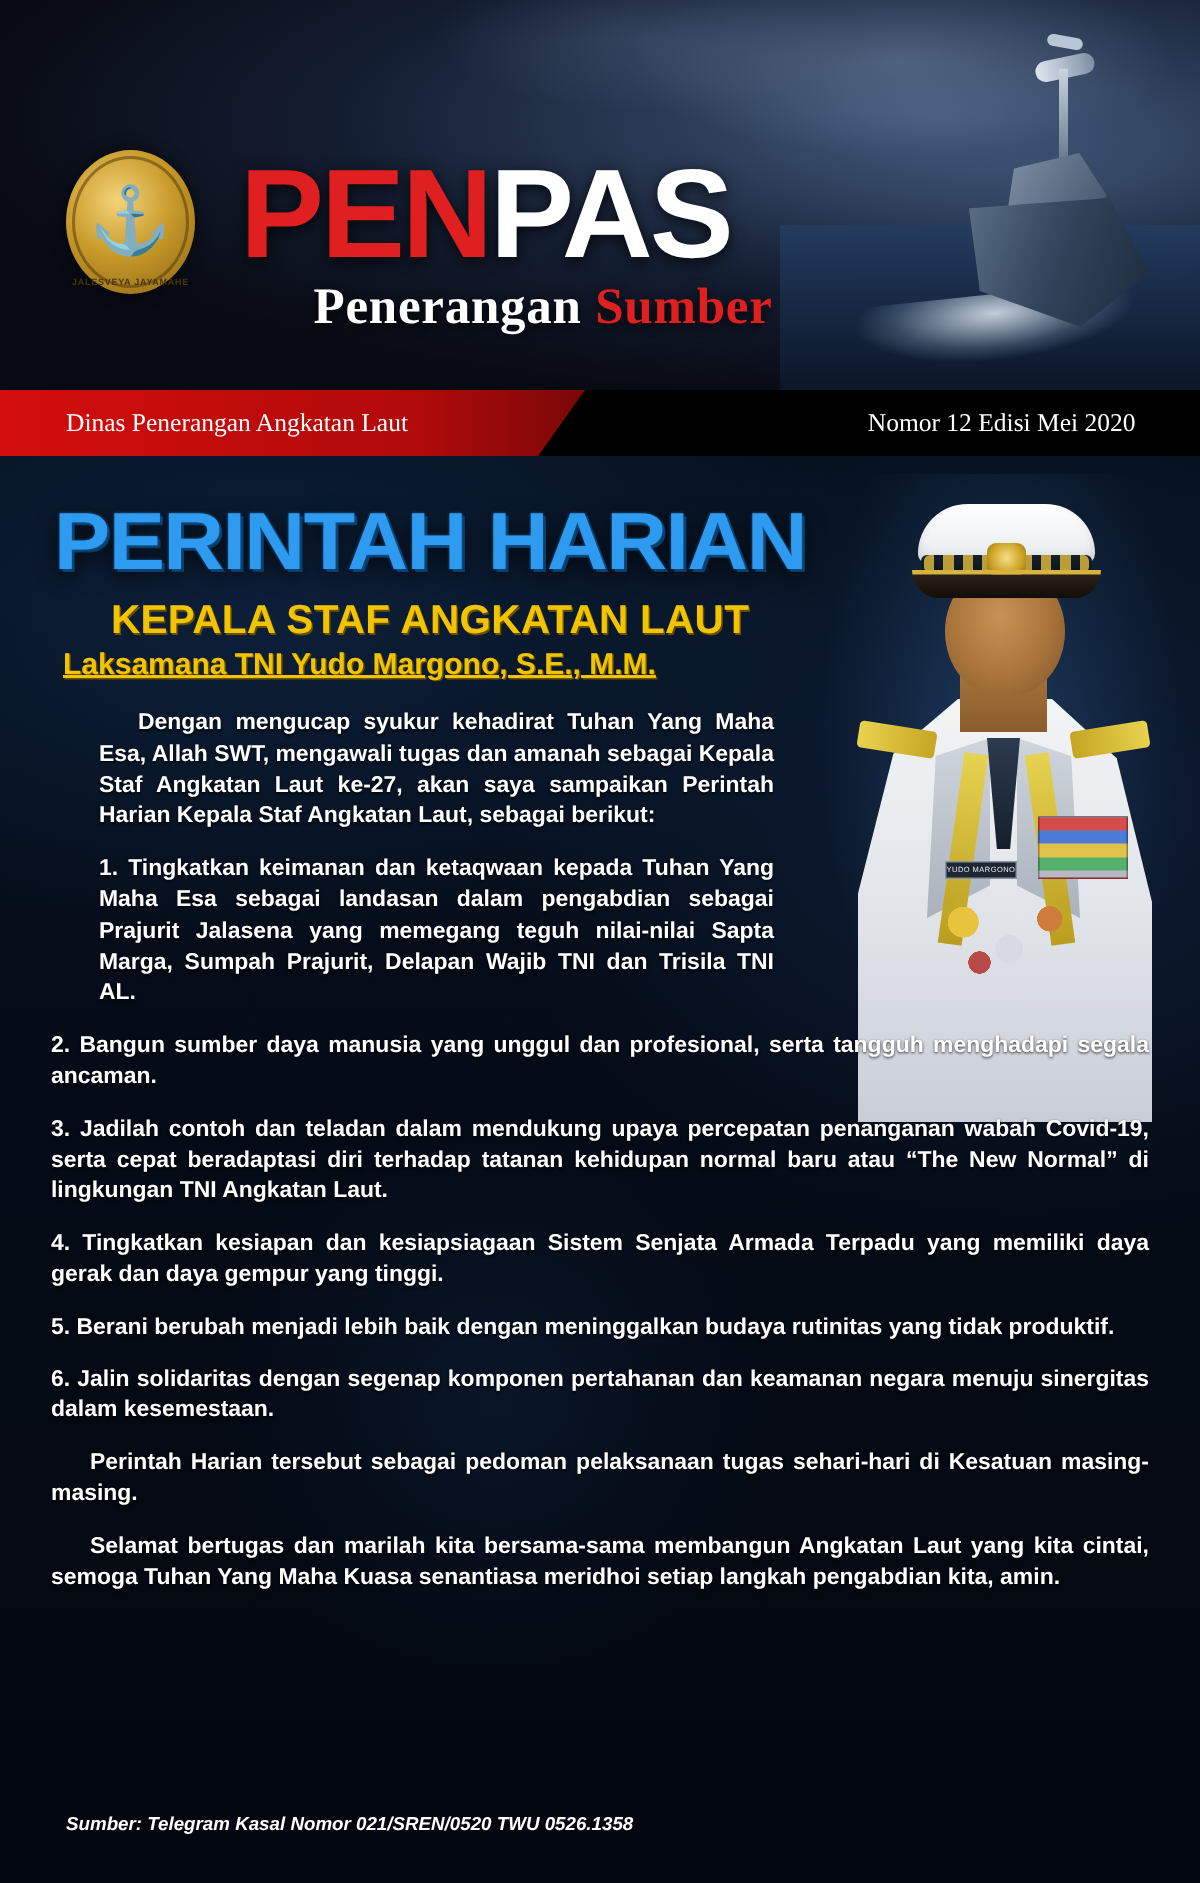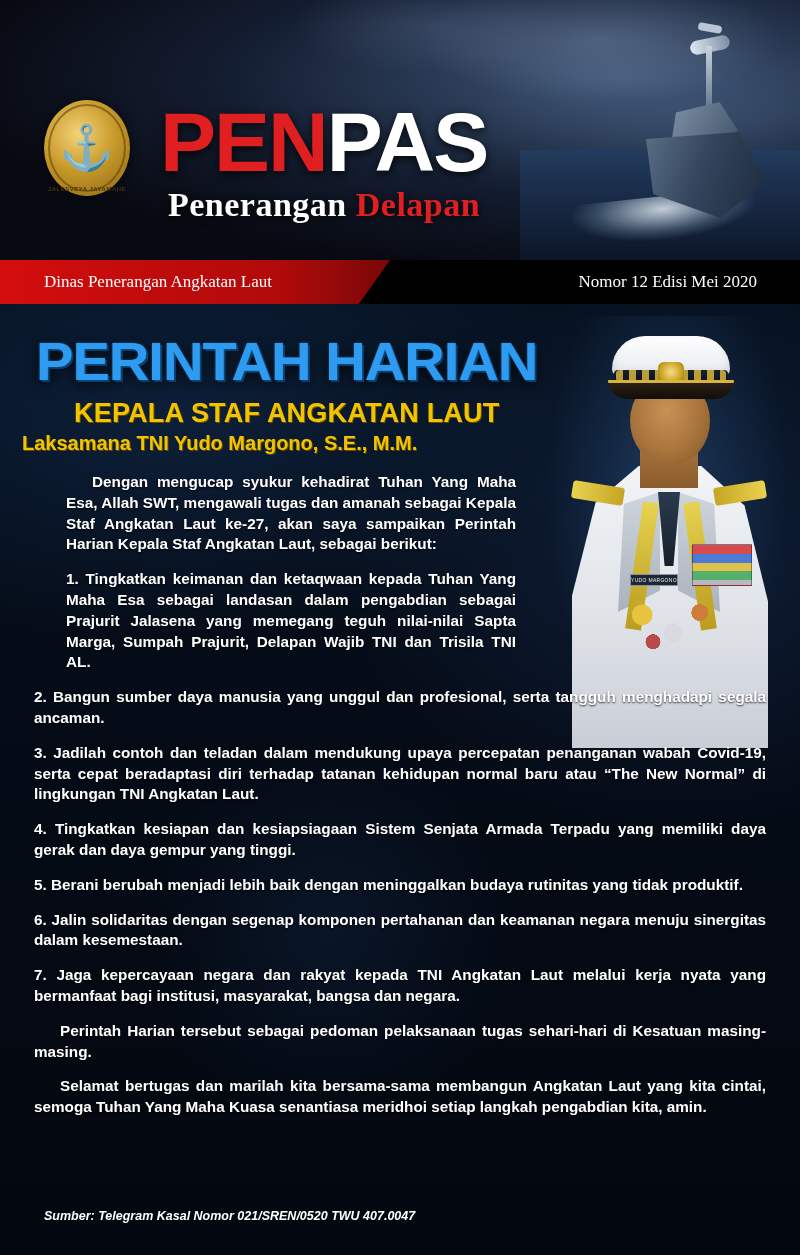--- a/index.html
+++ b/index.html
@@ -88,21 +88,21 @@
     text-shadow:0 3px 10px rgba(0,0,0,.8);
   }
   .brand .pen{color:#e02020;}
   .brand .pas{color:#ffffff;}
   .brand-sub{
     position:absolute;left:168px;top:186px;
     font-family:"Liberation Serif", serif;
     font-size:34px;font-weight:bold;letter-spacing:.5px;
     text-shadow:0 2px 8px rgba(0,0,0,.8);
   }
-  .brand-sub .w1{color:#ffffff;}
+  .brand-sub .w1{color:#ffffff;margin-left:41px;}
   .brand-sub .w2{color:#e02020;}
 
   
   .redbar{
     position:relative;width:800px;height:44px;background:#000000;
   }
   .redbar .redblock{
     position:absolute;left:0;top:0;width:390px;height:44px;
     background:linear-gradient(90deg,#d40d0d 0%, #b00a0a 72%, #7a0707 100%);
     clip-path:polygon(0 0, 100% 0, 92% 100%, 0 100%);
@@ -144,23 +144,24 @@
     text-shadow:0 0 2px #1565a8, 2px 2px 0 #0b3c68, 0 4px 14px rgba(0,0,0,.8);
     transform:scaleX(1.04);transform-origin:left center;
   }
   .title-sub{
     position:absolute;left:38px;top:94px;
     font-size:27px;font-weight:bold;color:#f2c400;letter-spacing:.2px;
     text-shadow:1px 1px 0 #6b4f00;
     margin-left:36px;
   }
   .title-name{
-    position:absolute;left:22px;top:128px;
+    position:absolute;left:42px;top:128px;
     font-size:20px;font-weight:bold;color:#f2c400;
     text-shadow:1px 1px 0 #6b4f00;
+    text-decoration:underline;
   }
 
   
   .portrait{
     position:absolute;right:8px;top:12px;width:250px;height:430px;
   }
   .portrait .glow{
     position:absolute;inset:0;
     background:radial-gradient(ellipse at 50% 40%, rgba(60,110,170,.35), rgba(0,0,0,0) 68%);
   }
@@ -303,21 +304,21 @@
       <div class="ring"></div>
       <div class="anchor">⚓</div>
       <div class="motto">JALESVEYA JAYAMAHE</div>
     </div>
 
     <div class="brand">
       <span class="pen">PEN</span><span class="pas">PAS</span>
     </div>
     <div class="brand-sub">
       <span class="w1">Penerangan</span>
-      <span class="w2">Delapan</span>
+      <span class="w2">Sumber</span>
     </div>
   </div>
 
   <div class="redbar">
     <div class="redblock"></div>
     <div class="sep"></div>
     <div class="unit">Dinas Penerangan Angkatan Laut</div>
     <div class="issue">Nomor 12 Edisi Mei 2020</div>
   </div>
 
@@ -352,26 +353,25 @@
     </div>
 
     <div class="content">
       <p class="narrow indent">Dengan mengucap syukur kehadirat Tuhan Yang Maha Esa, Allah SWT, mengawali tugas dan amanah sebagai Kepala Staf Angkatan Laut ke-27, akan saya sampaikan Perintah Harian Kepala Staf Angkatan Laut, sebagai berikut:</p>
       <p class="narrow">1. Tingkatkan keimanan dan ketaqwaan kepada Tuhan Yang Maha Esa sebagai landasan dalam pengabdian sebagai Prajurit Jalasena yang memegang teguh nilai-nilai Sapta Marga, Sumpah Prajurit, Delapan Wajib TNI dan Trisila TNI AL.</p>
       <p>2. Bangun sumber daya manusia yang unggul dan profesional, serta tangguh menghadapi segala ancaman.</p>
       <p>3. Jadilah contoh dan teladan dalam mendukung upaya percepatan penanganan wabah Covid-19, serta cepat beradaptasi diri terhadap tatanan kehidupan normal baru atau “The New Normal” di lingkungan TNI Angkatan Laut.</p>
       <p>4. Tingkatkan kesiapan dan kesiapsiagaan Sistem Senjata Armada Terpadu yang memiliki daya gerak dan daya gempur yang tinggi.</p>
       <p>5. Berani berubah menjadi lebih baik dengan meninggalkan budaya rutinitas yang tidak produktif.</p>
       <p>6. Jalin solidaritas dengan segenap komponen pertahanan dan keamanan negara menuju sinergitas dalam kesemestaan.</p>
-      <p>7. Jaga kepercayaan negara dan rakyat kepada TNI Angkatan Laut melalui kerja nyata yang bermanfaat bagi institusi, masyarakat, bangsa dan negara.</p>
       <p class="indent">Perintah Harian tersebut sebagai pedoman pelaksanaan tugas sehari-hari di Kesatuan masing-masing.</p>
       <p class="indent">Selamat bertugas dan marilah kita bersama-sama membangun Angkatan Laut yang kita cintai, semoga Tuhan Yang Maha Kuasa senantiasa meridhoi setiap langkah pengabdian kita, amin.</p>
     </div>
 
-    <div class="source">Sumber: Telegram Kasal Nomor 021/SREN/0520 TWU 407.0047</div>
+    <div class="source">Sumber: Telegram Kasal Nomor 021/SREN/0520 TWU 0526.1358</div>
   </div>
 
   <div class="footer">
     
 
     
 
     
   </div>
 

